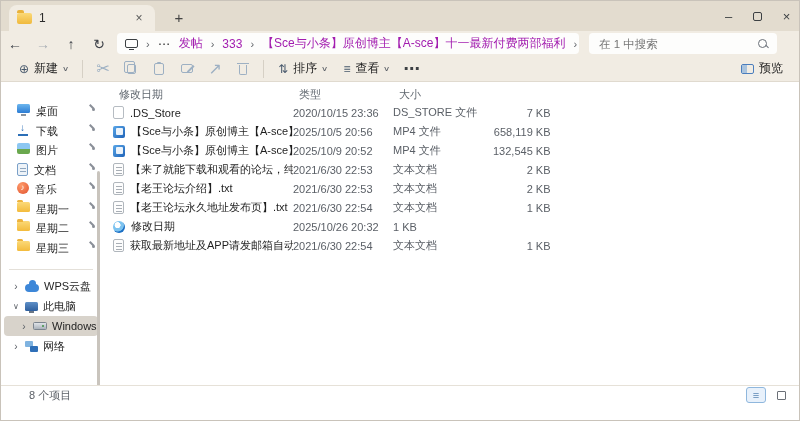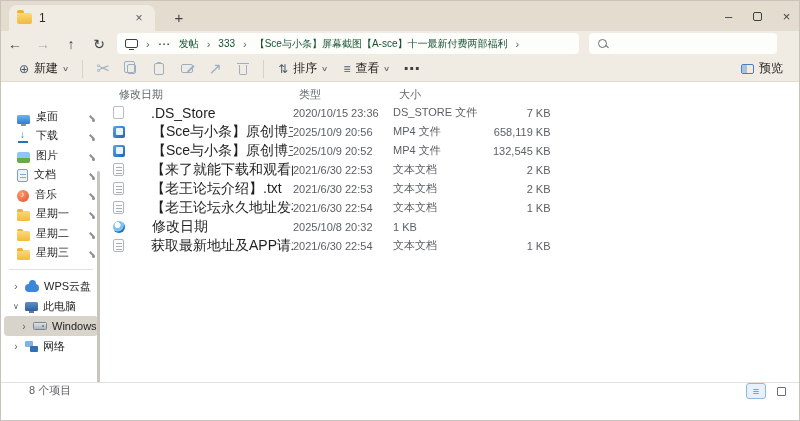--- a/index.html
+++ b/index.html
@@ -14,21 +14,21 @@
   .newtab{position:absolute;left:166px;top:4px;width:24px;height:24px;display:flex;align-items:center;justify-content:center;font-size:15px;color:#444;}
   .wincontrols{position:absolute;right:0;top:0;height:30px;display:flex;}
   .wc{width:29px;height:30px;display:flex;align-items:center;justify-content:center;font-size:13px;color:#3c4043;}
   .maxbox{width:9px;height:9px;border:1.2px solid #3c4043;border-radius:2px;display:inline-block;}
 
   
   .addrbar{position:absolute;left:0;top:30px;width:800px;height:25px;background:#f1ece3;display:flex;align-items:center;}
   .navbtn{width:28px;height:22px;display:flex;align-items:center;justify-content:center;font-size:14px;color:#3b3f46;flex:none;}
   .navbtn.disabled{color:#a9aeb4;}
   .crumbfield{margin-left:4px;width:462px;height:21px;background:#fdfdfc;border-radius:4px;display:flex;align-items:center;padding:0 8px;gap:8px;overflow:hidden;flex:none;}
-  .crumb{font-size:10px;color:#14532d;white-space:nowrap;}
+  .crumb{font-size:12px;color:#a21caf;white-space:nowrap;}
   .crumbsep{font-size:11px;color:#5f6368;}
   .crumb-ellipsis{font-size:12px;color:#1f1f1f;letter-spacing:1px;}
   .searchfield{margin-left:10px;width:188px;height:21px;background:#fdfdfc;border-radius:4px;display:flex;align-items:center;padding:0 8px;flex:none;}
   .searchfield input{border:none;outline:none;background:transparent;flex:1;font-size:11.5px;color:#3c4043;font-family:inherit;min-width:0;}
   .mag{position:relative;width:12px;height:12px;flex:none;}
   .mag::before{content:"";position:absolute;left:1px;top:1px;width:7px;height:7px;border:1.4px solid #6a7078;border-radius:50%;}
   .mag::after{content:"";position:absolute;left:8px;top:8px;width:4px;height:1.4px;background:#6a7078;transform:rotate(45deg);}
 
   
   .toolbar{position:absolute;left:0;top:55px;width:800px;height:26px;background:#f1ece3;border-bottom:1px solid #e0dacf;display:flex;align-items:center;padding:0 10px;}
@@ -48,39 +48,39 @@
   .ic-trash{position:relative;width:8px;height:10px;border:1.2px solid #9db0c3;border-top:none;border-radius:0 0 2px 2px;margin-top:3px;}
   .ic-trash::before{content:"";position:absolute;left:-3px;top:-2.5px;width:12px;height:1.5px;background:#9db0c3;}
   .ic-preview{position:relative;width:13px;height:10px;border:1.3px solid #4a7dbd;border-radius:2px;}
   .ic-preview::before{content:"";position:absolute;left:0;top:0;bottom:0;width:5px;background:#a9c3dd;}
   .tb-right{margin-left:auto;display:flex;align-items:flex-start;}
 
   
   .content{position:absolute;left:0;top:82px;width:800px;height:317px;background:#fff;display:flex;}
   .sidebar{position:relative;width:100px;height:100%;flex:none;overflow:hidden;}
   .sb-list{padding-top:21px;}
-  .sb-item{height:19.5px;display:flex;align-items:flex-end;padding-left:16px;gap:6px;}
+  .sb-item{height:19.5px;display:flex;align-items:flex-start;padding-left:16px;gap:6px;}
   .sb-label{font-size:11px;color:#1f1f1f;white-space:nowrap;flex:1;overflow:hidden;}
   .pin{position:relative;width:9px;height:9px;margin-right:4px;flex:none;}
   .pin::before{content:"";position:absolute;left:1px;top:2px;width:6px;height:1.6px;background:#8a8f98;transform:rotate(45deg);}
   .pin::after{content:"";position:absolute;left:4.2px;top:4.2px;width:3px;height:3px;background:#8a8f98;border-radius:50%;}
   .sb-sep{height:1px;background:#e4e0d9;margin:9px 8px 6px 8px;}
   .tree-item{height:20px;display:flex;align-items:center;padding-left:8px;gap:5px;margin:0 3px;border-radius:4px;}
   .tree-item.sel{background:#d8d3cb;}
   .tree-item.indent{padding-left:16px;}
   .tchev{font-size:10px;color:#5a5f66;width:8px;flex:none;text-align:center;}
   .tchev.down{display:inline-block;transform:none;font-size:8px;}
   .sb-scroll{position:absolute;right:1px;top:88px;width:3px;height:228px;background:#c9c4bd;border-radius:2px;}
 
   .files{position:relative;flex:1;height:100%;}
   .fhead{display:grid;grid-template-columns:180px 100px 100px 1fr;padding-left:18px;height:18px;align-items:center;margin-top:2px;}
   .fhead .hc{font-size:11px;color:#616870;}
   .frow{display:grid;grid-template-columns:180px 100px 100px 1fr;padding-left:12px;height:19px;align-items:center;}
   .fname{display:flex;align-items:center;gap:6px;overflow:hidden;}
-  .fname .txt{font-size:14px;color:#1f1f1f;white-space:nowrap;overflow:hidden;margin-left:21px;}
+  .fname .txt{font-size:11px;color:#1f1f1f;white-space:nowrap;overflow:hidden;}
   .fcell{font-size:11px;color:#5a5f66;white-space:nowrap;}
   .fsize{text-align:right;padding-right:280px;}
 
   
   [data-icon]{display:inline-block;position:relative;flex:none;}
   [data-icon="folder-tab"]{width:15px;height:11px;background:linear-gradient(180deg,#fbd978,#f0b93c);border-radius:2px;}
   [data-icon="folder-tab"]::before{content:"";position:absolute;top:-2.5px;left:0;width:7px;height:3px;background:#e9b23a;border-radius:2px 2px 0 0;}
   [data-icon="file-blank"]{width:11px;height:13px;background:#fff;border:1px solid #b6bcc2;border-radius:2px;}
   [data-icon="file-media"]{width:12px;height:12px;background:linear-gradient(135deg,#5aa7e8,#1f63b8);border-radius:2px;}
   [data-icon="file-media"]::after{content:"";position:absolute;left:2.5px;top:2.5px;right:2.5px;bottom:2.5px;background:rgba(255,255,255,.9);border-radius:1px;}
@@ -109,21 +109,21 @@
   [data-icon="computer"]::after{content:"";position:absolute;left:4px;bottom:-2.5px;width:5px;height:2px;background:#6a7685;}
   [data-icon="drive"]{width:14px;height:8px;background:linear-gradient(180deg,#dfe3e8,#aab2bb);border:1px solid #7c858f;border-radius:1.5px;}
   [data-icon="drive"]::after{content:"";position:absolute;right:2px;top:2.2px;width:2px;height:2px;border-radius:50%;background:#3f9142;}
   [data-icon="network"]{width:13px;height:11px;}
   [data-icon="network"]::before{content:"";position:absolute;left:0;top:0;width:8px;height:6px;background:#7fb3e0;border-radius:1px;}
   [data-icon="network"]::after{content:"";position:absolute;right:0;bottom:0;width:8px;height:6px;background:#2e6fb8;border-radius:1px;}
   [data-icon="computer-crumb"]{width:13px;height:9px;border:1.3px solid #3c4043;border-radius:2px;}
   [data-icon="computer-crumb"]::after{content:"";position:absolute;left:3px;bottom:-3px;width:4.5px;height:1.5px;background:#3c4043;}
 
   
-  .statusbar{position:absolute;left:0;bottom:16px;width:800px;height:22px;background:#fff;border-top:1px solid #e6e1d8;display:flex;align-items:flex-start;padding:0 10px;}
+  .statusbar{position:absolute;left:0;bottom:0;width:800px;height:22px;background:#fff;border-top:1px solid #e6e1d8;display:flex;align-items:flex-end;padding:17px 10px;}
   .count{font-size:11px;color:#5a5f66;margin-left:18px;}
   .viewtoggles{margin-left:auto;display:flex;gap:5px;align-items:center;}
   .vt{width:20px;height:16px;display:flex;align-items:center;justify-content:center;border:1px solid transparent;border-radius:3px;}
   .vt.active{border-color:#8fb7dd;background:#e8f1fb;}
   .vt .lines{font-size:11px;color:#5b87b5;line-height:1;}
   .vt .sq{width:9px;height:9px;border:1.2px solid #6b7077;border-radius:1px;display:inline-block;}
 </style>
 </head>
 <body>
 
@@ -151,25 +151,26 @@
     <div class="navbtn">↑</div>
     <div class="navbtn">↻</div>
     <div class="crumbfield">
       <span data-icon="computer-crumb"></span>
       <span class="crumbsep">›</span>
       <span class="crumb-ellipsis">⋯</span>
       <span class="crumb">发帖</span>
       <span class="crumbsep">›</span>
       <span class="crumb">333</span>
       <span class="crumbsep">›</span>
-      <span class="crumb">【Sce与小条】屏幕截图【A-sce】十一最新付费两部福利</span>
+      <span class="crumb">【Sce与小条】原创博主【A-sce】十一最新付费两部福利</span>
       <span class="crumbsep">›</span>
 
     </div>
     <div class="searchfield">
+      <input placeholder="在 1 中搜索" style="">
       <span class="mag"></span>
     </div>
   </div>
 
   <div class="toolbar">
     <div class="tbtn">
       <span class="tico">⊕</span>
       <span class="lbl">新建</span>
       <span class="caret">∨</span>
     </div>
@@ -291,21 +292,21 @@
           </span>
         <span class="fcell">2020/10/15 23:36</span>
         <span class="fcell">DS_STORE 文件</span>
         <span class="fcell fsize">7 KB</span>
       </div>
       <div class="frow">
         <span class="fname">
             <span data-icon="file-media"></span>
             <span class="txt">【Sce与小条】原创博主【A-sce】十一最新付...</span>
           </span>
-        <span class="fcell">2025/10/9 20:56</span>
+        <span class="fcell">2025/10/5 20:56</span>
         <span class="fcell">MP4 文件</span>
         <span class="fcell fsize">658,119 KB</span>
       </div>
       <div class="frow">
         <span class="fname">
             <span data-icon="file-media"></span>
             <span class="txt">【Sce与小条】原创博主【A-sce】十一最新付...</span>
           </span>
         <span class="fcell">2025/10/9 20:52</span>
         <span class="fcell">MP4 文件</span>
@@ -336,21 +337,21 @@
           </span>
         <span class="fcell">2021/6/30 22:54</span>
         <span class="fcell">文本文档</span>
         <span class="fcell fsize">1 KB</span>
       </div>
       <div class="frow">
         <span class="fname">
             <span data-icon="file-web"></span>
             <span class="txt">修改日期</span>
           </span>
-        <span class="fcell">2025/10/8 20:32</span>
+        <span class="fcell">2025/10/26 20:32</span>
         <span class="fcell fsize">1 KB</span>
       </div>
       <div class="frow">
         <span class="fname">
             <span data-icon="file-txt"></span>
             <span class="txt">获取最新地址及APP请发邮箱自动获取.txt</span>
           </span>
         <span class="fcell">2021/6/30 22:54</span>
         <span class="fcell">文本文档</span>
         <span class="fcell fsize">1 KB</span>

